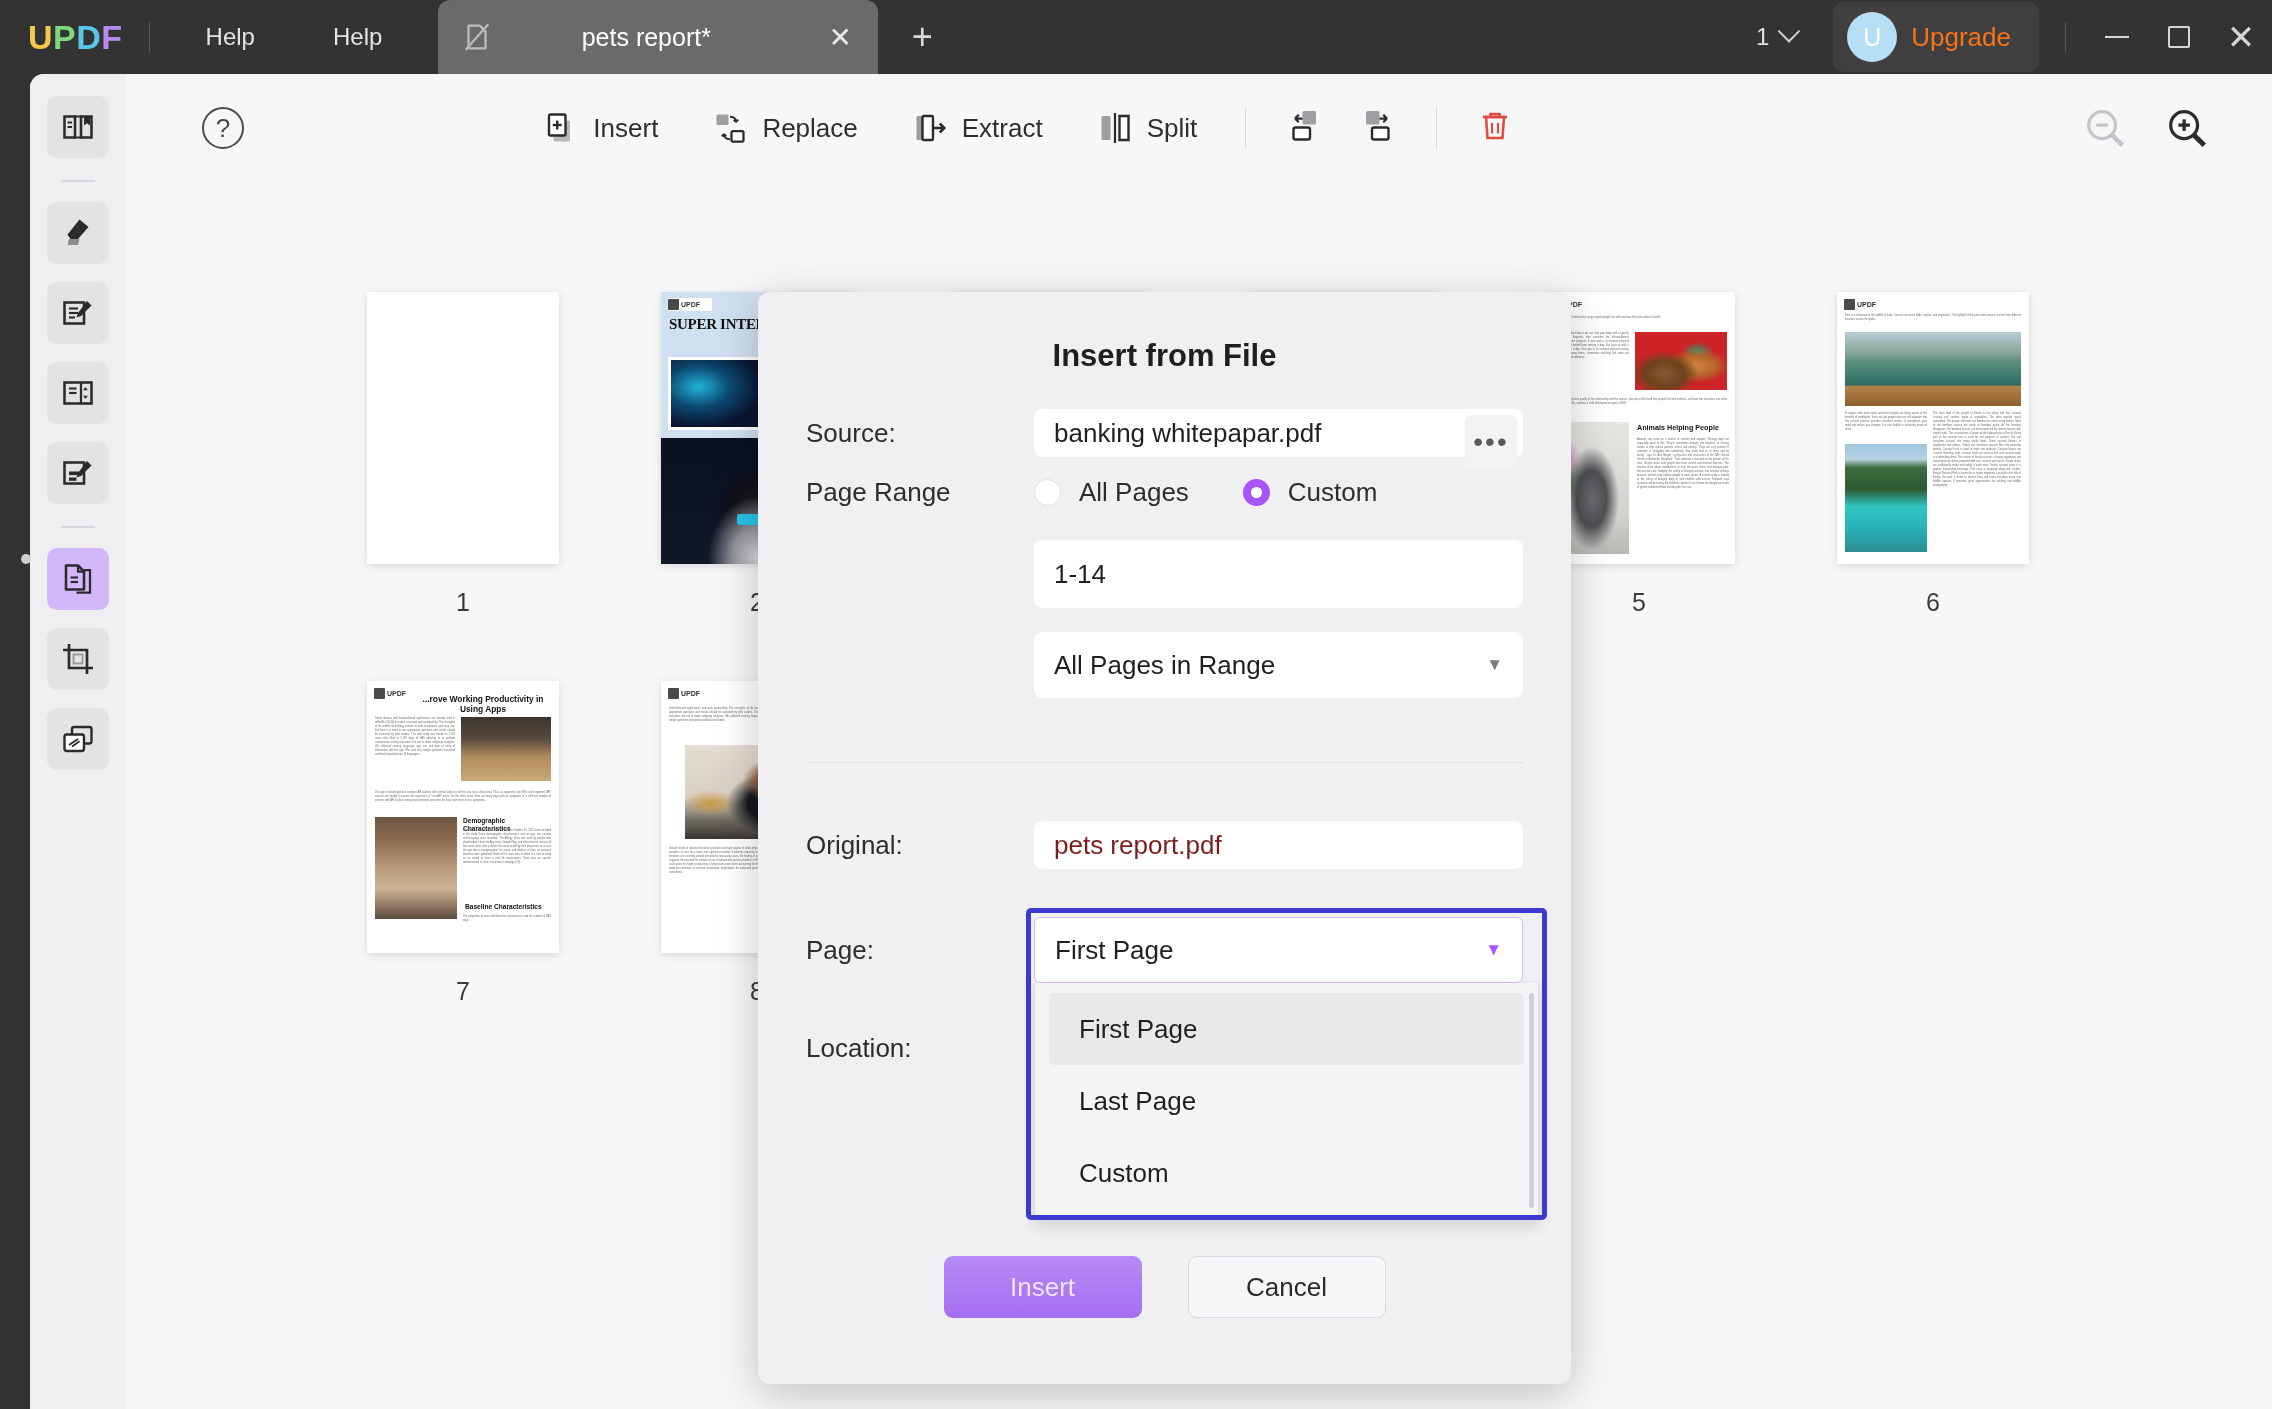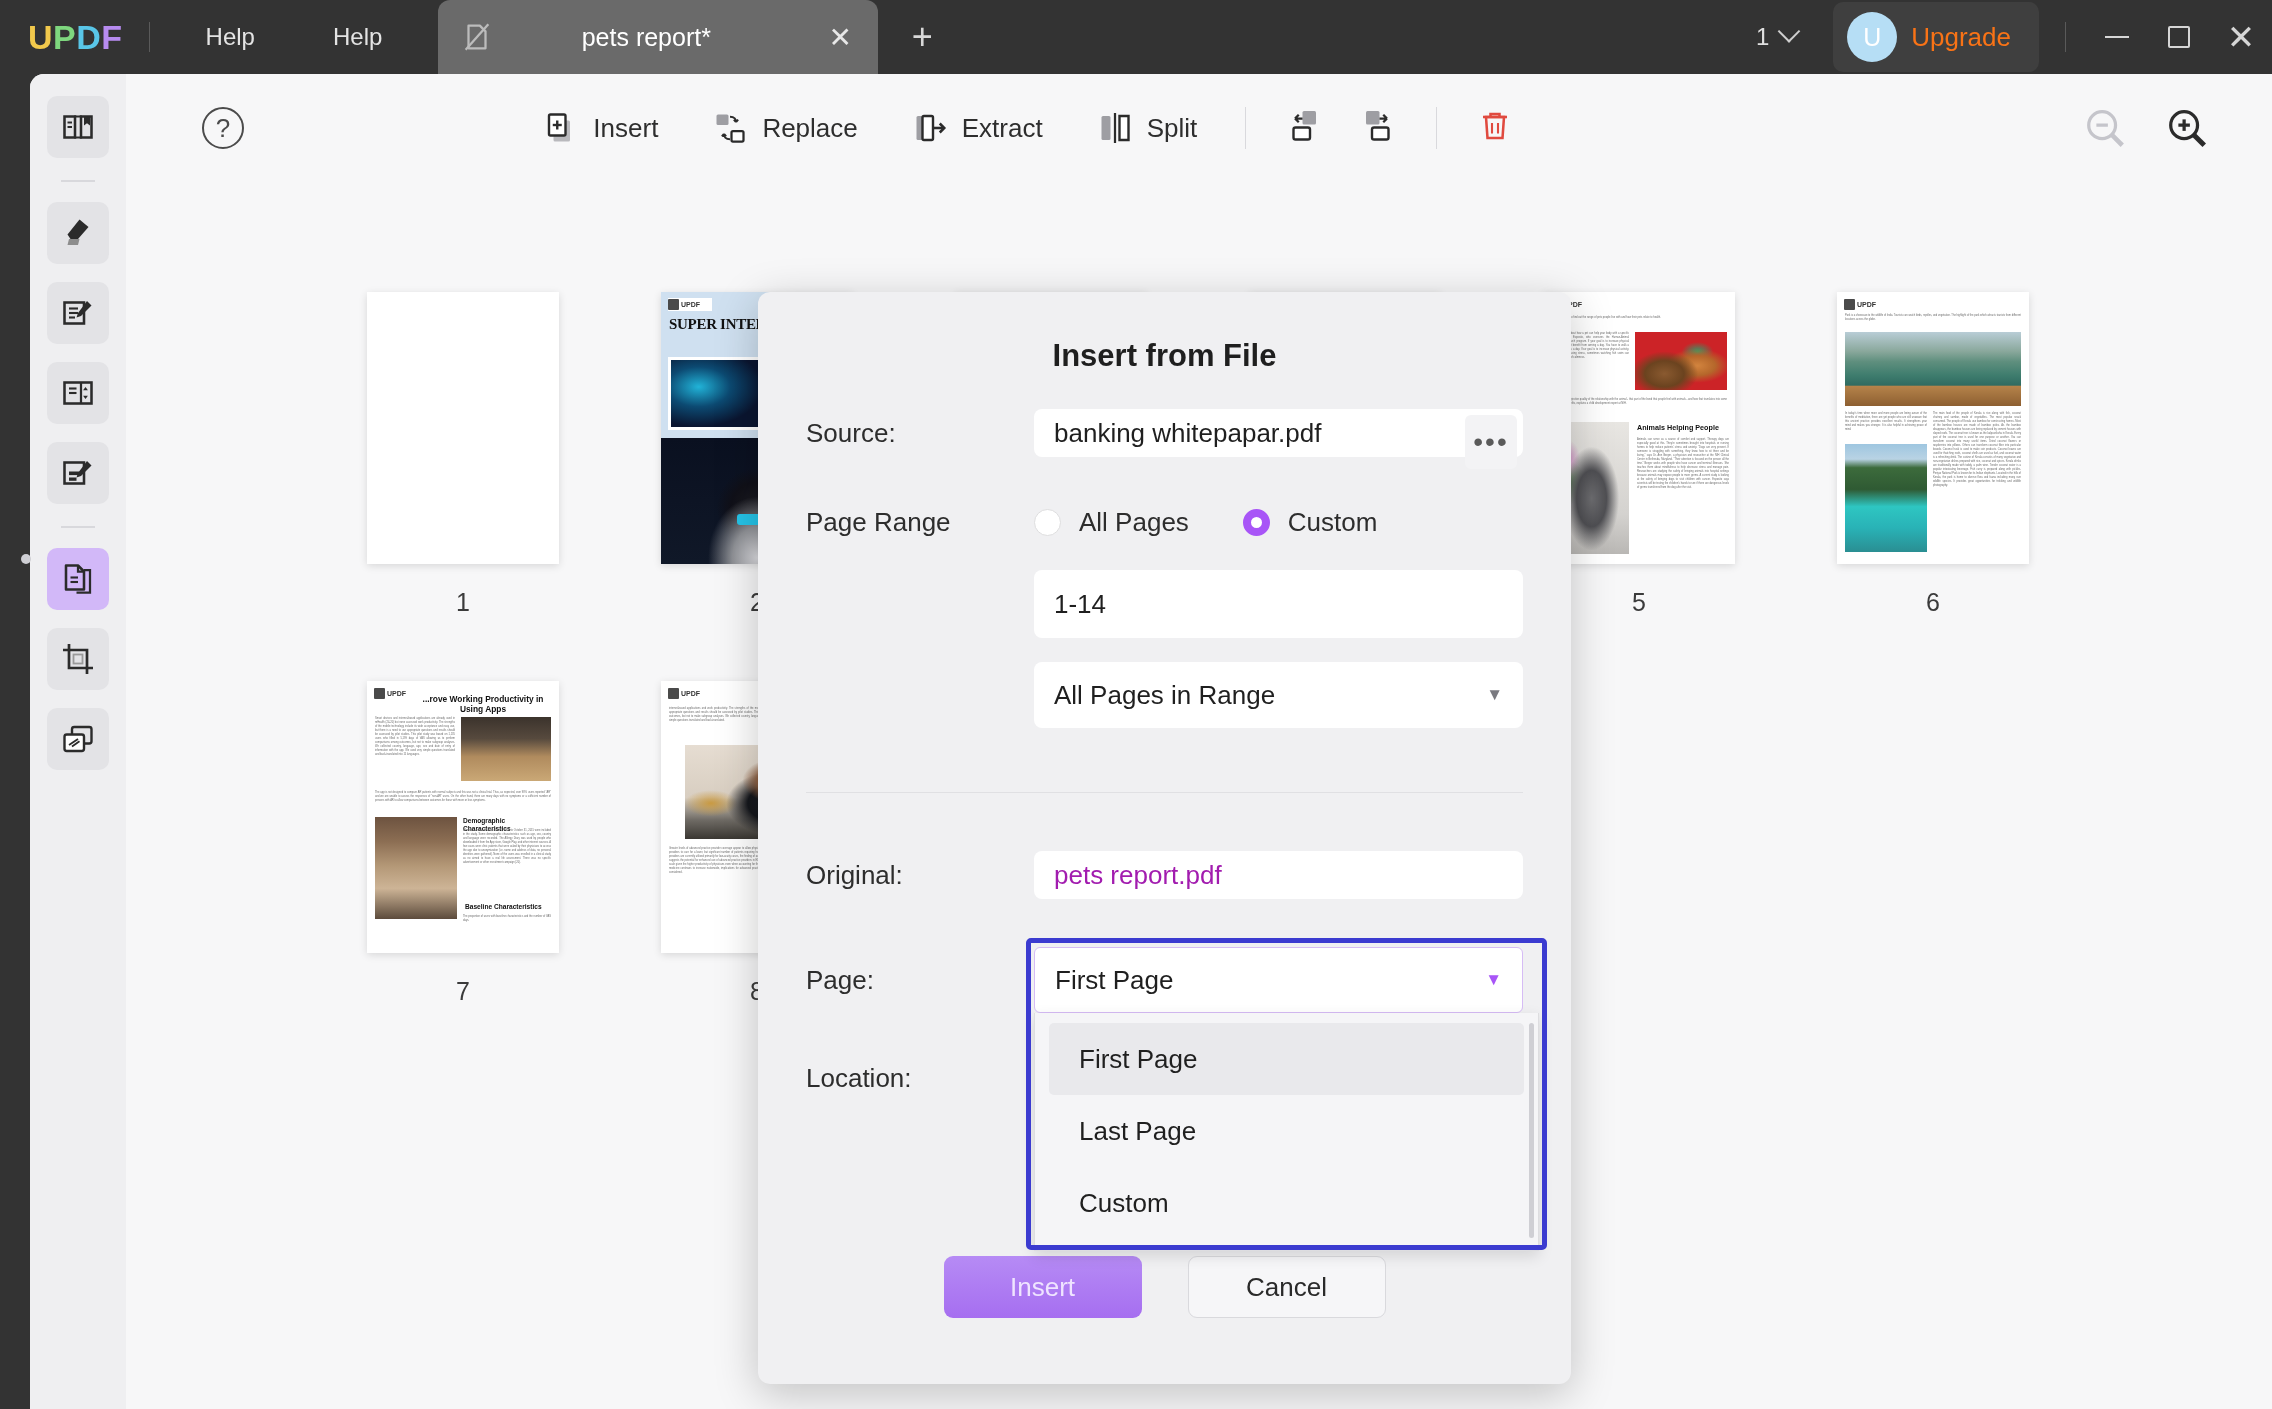--- a/index.html
+++ b/index.html
@@ -144,21 +144,21 @@
   }
   .dlg-title {
     text-align: center; font-size: 31px; font-weight: bold; color: #1f1f1f; padding-top: 46px;
   }
   .row { display: flex; align-items: center; padding: 0 48px; }
   .lbl { width: 228px; font-size: 26px; color: #2d2d2d; }
   .txtfield {
     flex: 1; height: 48px; background: #ffffff; border-radius: 8px; display: flex;
     align-items: center; padding: 0 20px; font-size: 26px; color: #1f1f1f; position: relative;
   }
-  .txtfield.placeholder { color: #a21caf; }
+  .txtfield.placeholder { color: #7f1d1d; }
   .browse-btn {
     position: absolute; right: 6px; top: 6px; width: 52px; height: 54px; border-radius: 6px;
     background: #f3f3f5; display: flex; align-items: center; justify-content: center;
     font-size: 28px; color: #5a5a5a; letter-spacing: 2px; cursor: default;
   }
   .radio-wrap { display: flex; align-items: center; gap: 18px; margin-right: 54px; cursor: default; }
   .radio {
     width: 27px; height: 27px; border-radius: 50%; background: #ffffff;
     border: 1px solid #dededf; box-sizing: border-box;
   }
@@ -667,21 +667,21 @@
           <div class="dlg-title">Insert from File</div>
 
           <div class="row" style="margin-top:35px;">
             <div class="lbl">Source:</div>
             <div class="txtfield">
               <span>banking whitepapar.pdf</span>
               <span class="browse-btn">•••</span>
             </div>
           </div>
 
-          <div class="row" style="margin-top:50px;">
+          <div class="row" style="margin-top:20px;">
             <div class="lbl">Page Range</div>
             <div class="radio-wrap">
               <span class="radio"></span>
               <span class="radio-lbl">All Pages</span>
             </div>
             <div class="radio-wrap">
               <span class="radio on"></span>
               <span class="radio-lbl">Custom</span>
             </div>
           </div>

